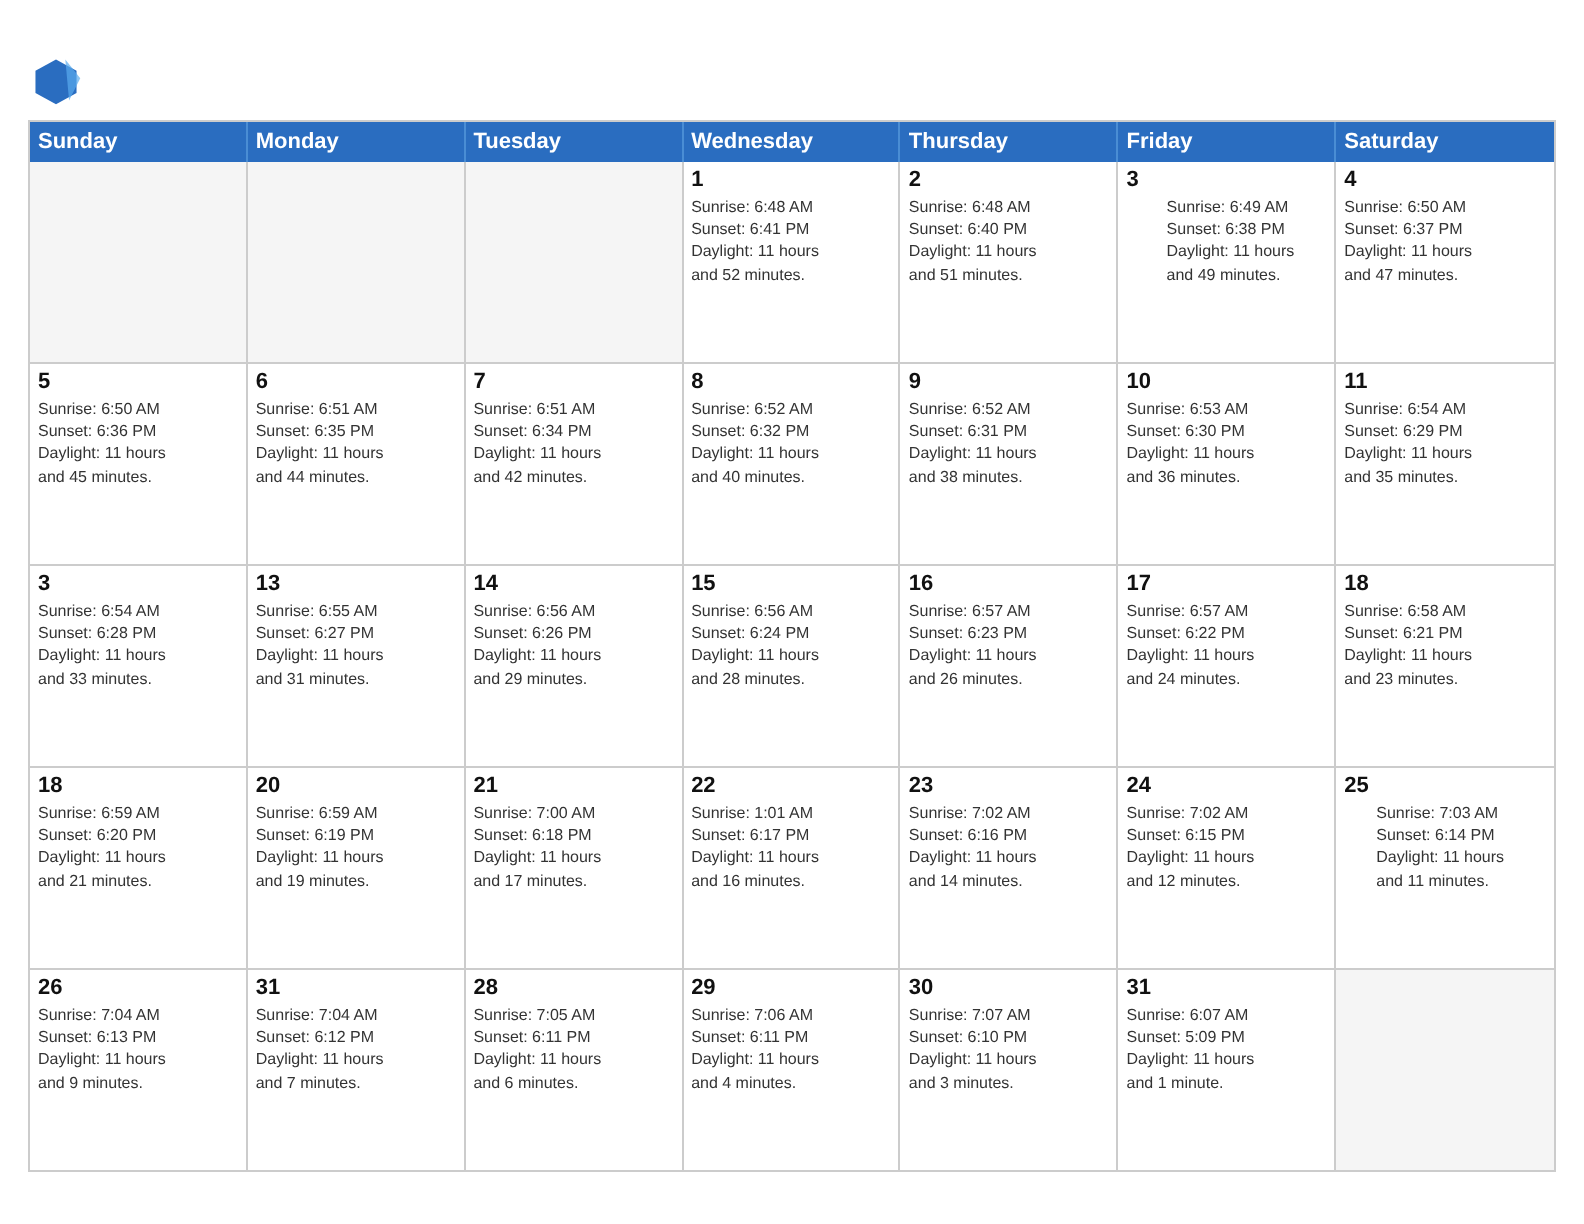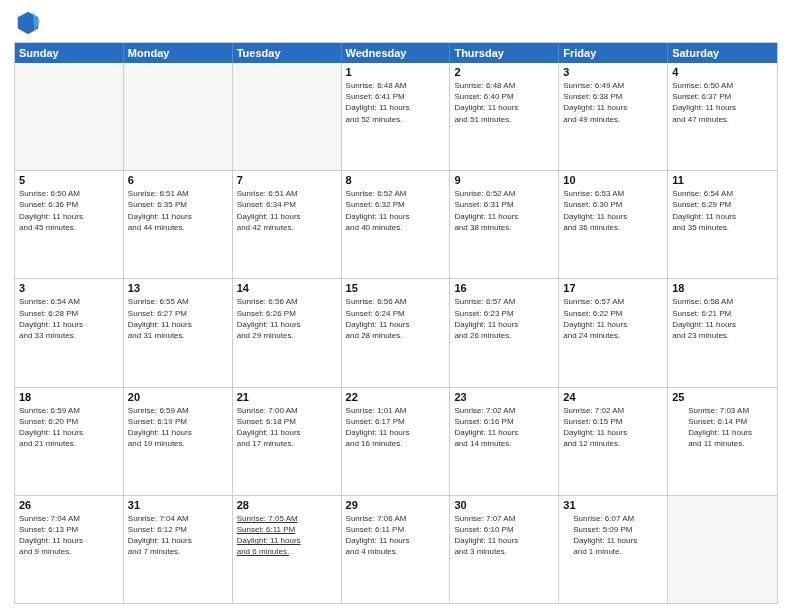--- a/index.html
+++ b/index.html
@@ -6,21 +6,21 @@
     body {
       font-family: Arial, sans-serif;
       background: #fff;
       width: 792px;
       height: 612px;
       overflow: hidden;
     }
     .page {
       width: 792px;
       height: 612px;
-      padding: 8px 14px;
+      padding: 26px 14px;
       display: flex;
       flex-direction: column;
     }
     .header {
       display: flex;
       align-items: flex-start;
       justify-content: space-between;
       margin-bottom: 6px;
     }
     .logo {
@@ -160,21 +160,21 @@
           </div>
           <div class="cal-cell">
             <div class="day-num">2</div>
             <div class="info" style="white-space: pre-line;">Sunrise: 6:48 AM
 Sunset: 6:40 PM
 Daylight: 11 hours
 and 51 minutes.</div>
           </div>
           <div class="cal-cell">
             <div class="day-num">3</div>
-            <div class="info" style="white-space: pre-line;">Sunrise: 6:49 AM
+            <div class="info" style="white-space: pre-line; margin-left: 20px;">Sunrise: 6:49 AM
 Sunset: 6:38 PM
 Daylight: 11 hours
 and 49 minutes.</div>
           </div>
           <div class="cal-cell">
             <div class="day-num">4</div>
             <div class="info" style="white-space: pre-line;">Sunrise: 6:50 AM
 Sunset: 6:37 PM
 Daylight: 11 hours
 and 47 minutes.</div>
@@ -343,42 +343,42 @@
           </div>
           <div class="cal-cell">
             <div class="day-num">31</div>
             <div class="info" style="white-space: pre-line;">Sunrise: 7:04 AM
 Sunset: 6:12 PM
 Daylight: 11 hours
 and 7 minutes.</div>
           </div>
           <div class="cal-cell">
             <div class="day-num">28</div>
-            <div class="info" style="white-space: pre-line; text-decoration: underline;">Sunrise: 7:05 AM
+            <div class="info" style="white-space: pre-line;">Sunrise: 7:05 AM
 Sunset: 6:11 PM
 Daylight: 11 hours
 and 6 minutes.</div>
           </div>
           <div class="cal-cell">
             <div class="day-num">29</div>
             <div class="info" style="white-space: pre-line;">Sunrise: 7:06 AM
 Sunset: 6:11 PM
 Daylight: 11 hours
 and 4 minutes.</div>
           </div>
           <div class="cal-cell">
             <div class="day-num">30</div>
             <div class="info" style="white-space: pre-line;">Sunrise: 7:07 AM
 Sunset: 6:10 PM
 Daylight: 11 hours
 and 3 minutes.</div>
           </div>
           <div class="cal-cell">
             <div class="day-num">31</div>
-            <div class="info" style="white-space: pre-line; margin-left: 10px;">Sunrise: 6:07 AM
+            <div class="info" style="white-space: pre-line;">Sunrise: 6:07 AM
 Sunset: 5:09 PM
 Daylight: 11 hours
 and 1 minute.</div>
           </div>
           <div class="cal-cell empty"></div>
         </div>
       </div>
   </div>
 </div>
 

